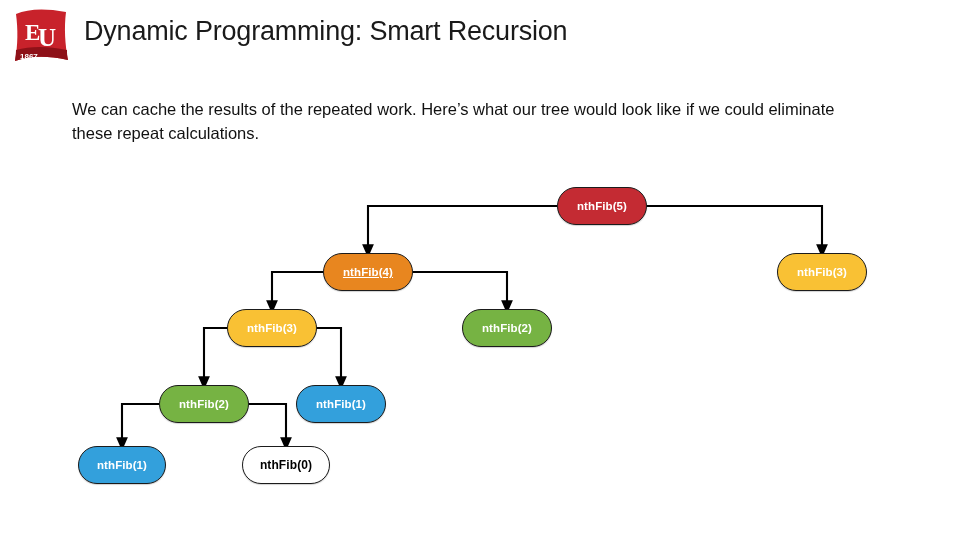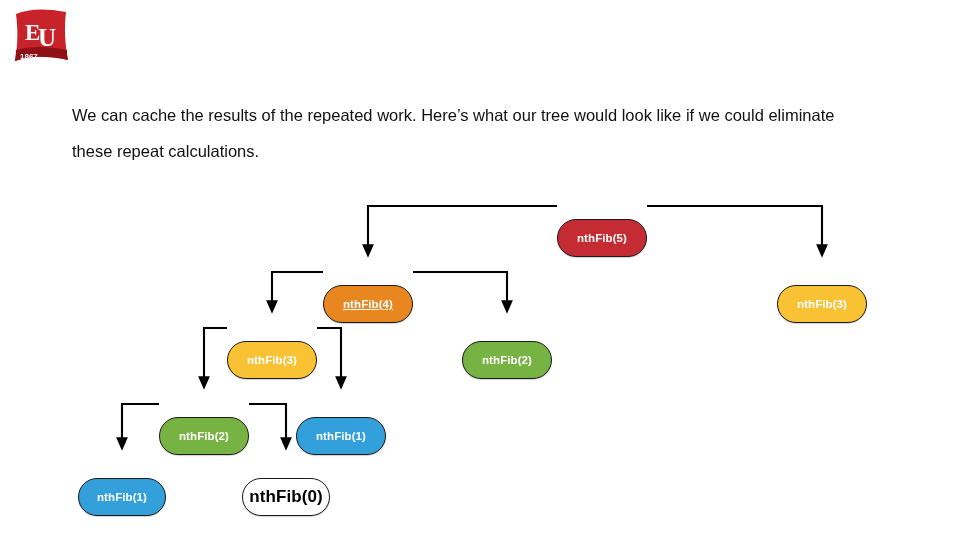--- a/index.html
+++ b/index.html
@@ -45,21 +45,21 @@
     font-family: "Liberation Sans", sans-serif;
   }
 
   
   #body-text {
     position: absolute;
     left: 72px;
     top: 97px;
     width: 800px;
     font-size: 16.5px;
-    line-height: 36px;
+    line-height: 24px;
     color: #111111;
     font-family: "Liberation Sans", sans-serif;
   }
 
   
   #tree-diagram {
     position: absolute;
     left: 0;
     top: 0;
     width: 960px;
@@ -81,42 +81,42 @@
     border-radius: 20px;
     display: flex;
     align-items: center;
     justify-content: center;
     font-size: 11.5px;
     font-weight: bold;
     color: #ffffff;
     letter-spacing: 0.1px;
     font-family: "Liberation Sans", sans-serif;
     box-shadow: 0 1px 1px rgba(0,0,0,0.18);
-    margin-top: 32px;
   }
   .node-white {
     color: #000000;
-    font-size: 17px;
+    font-size: 12px;
   }
 </style>
 </head>
 <body>
 
 <div id="slide-header">
 
   <div id="logo">
     <svg width="66" height="62" viewBox="0 0 66 62" xmlns="http://www.w3.org/2000/svg">
       <path d="M8,8 C20,3 36,2 58,6 C56,22 57,38 60,54 C38,49 21,50 7,55 C10,39 10,23 8,8 Z" fill="#C8222B"></path>
       <path d="M8,44 C22,40 40,40 59,44 C59,47 59,51 60,54 C38,49 21,50 7,55 C7.5,51 8,47 8,44 Z" fill="#8E1118"></path>
       <text x="17" y="34" font-family="Liberation Serif, serif" font-size="23" font-weight="bold" fill="#ffffff">E</text>
       <text x="30" y="40" font-family="Liberation Serif, serif" font-size="25" font-weight="bold" fill="#ffffff">U</text>
       <text x="12" y="53" font-family="Liberation Sans, sans-serif" font-size="8" font-weight="bold" fill="#ffffff">1867</text>
     </svg>
   </div>
 
+  <div id="page-title">Dynamic Programming: Smart Recursion</div>
 </div>
 
 <div id="body-text">We can cache the results of the  repeated work. Here’s what our tree would look like if we could eliminate these repeat calculations.</div>
 
 <div id="tree-diagram">
   <svg id="connectors" viewBox="0 0 960 540" xmlns="http://www.w3.org/2000/svg">
     <defs>
       <marker id="arrowhead" markerWidth="7" markerHeight="7" refX="3.2" refY="3.2" orient="auto" markerUnits="strokeWidth">
         <path d="M0,0.4 L6.4,3.2 L0,6 z" fill="#000000"></path>
       </marker>

